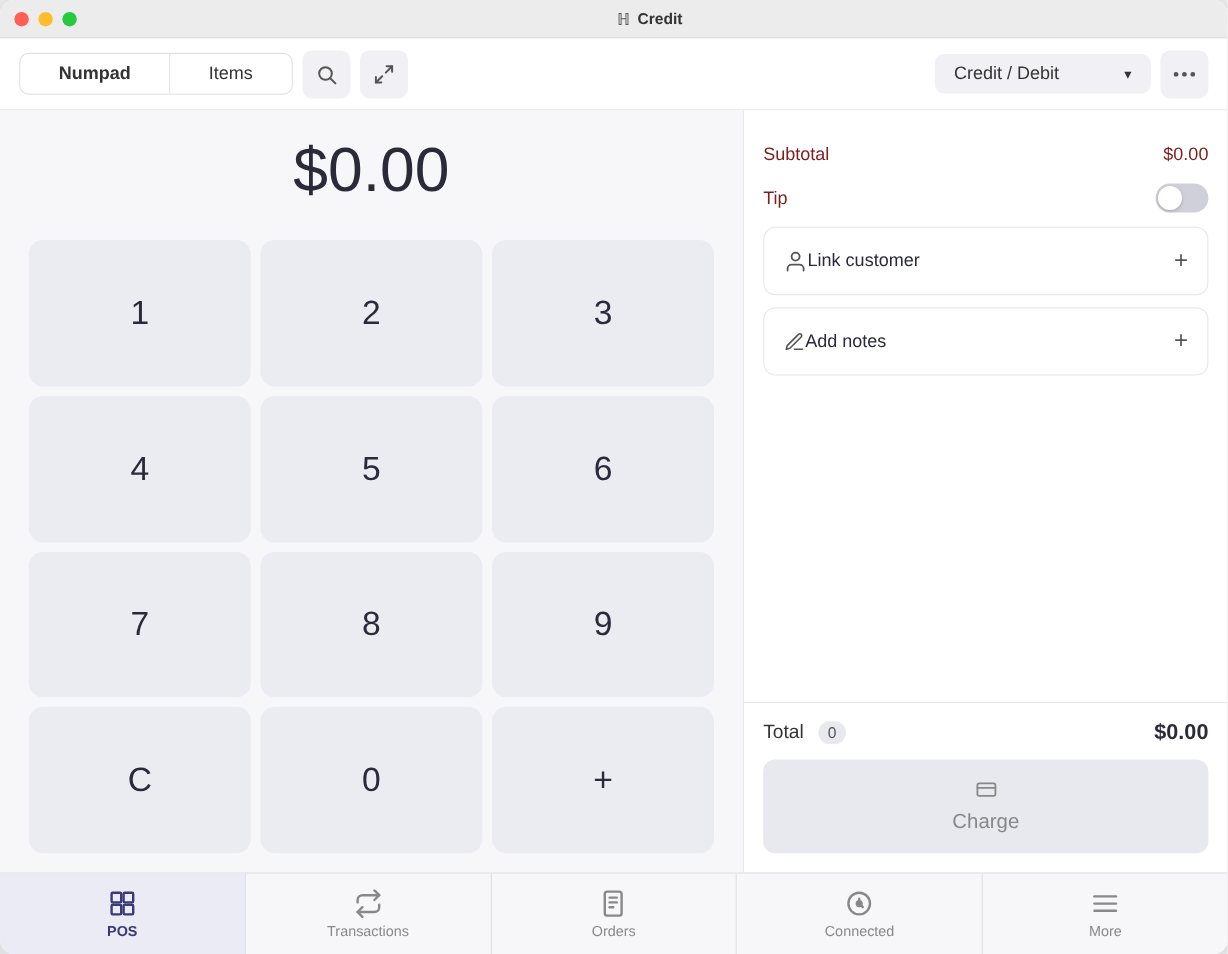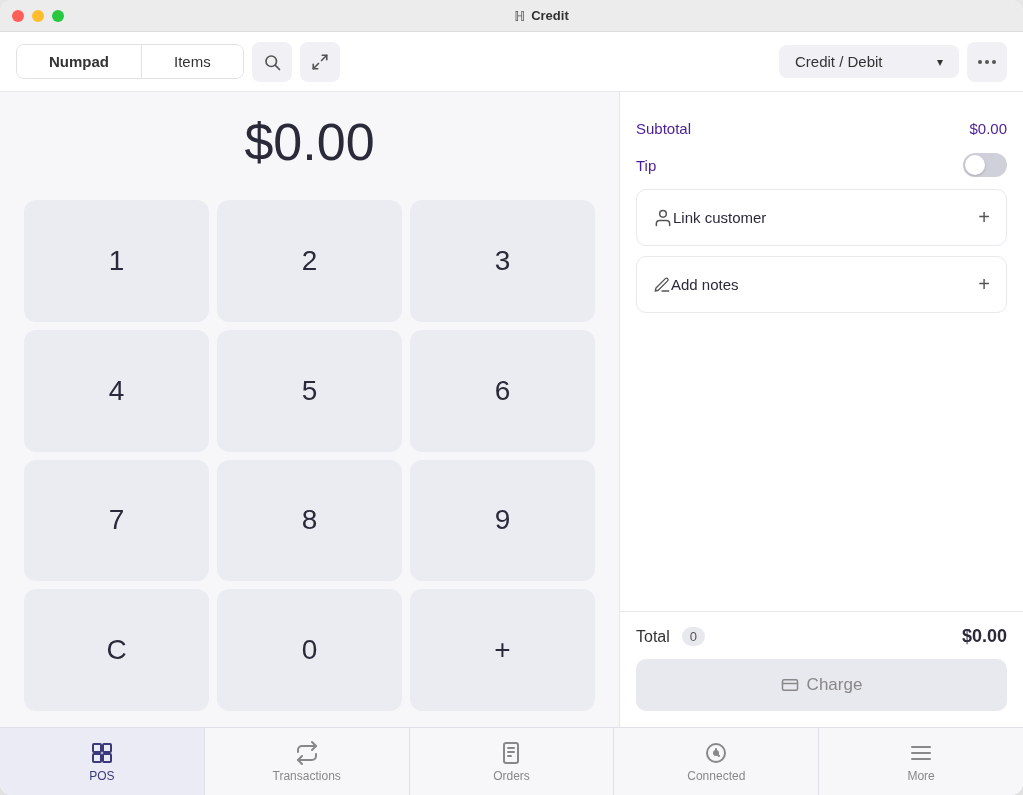--- a/index.html
+++ b/index.html
@@ -190,21 +190,21 @@
       display: flex;
       flex-direction: column;
       padding: 20px 16px 0 16px;
     }
     .subtotal-row, .tip-row {
       display: flex;
       align-items: center;
       justify-content: space-between;
       padding: 8px 0;
       font-size: 15px;
-      color: #4c1d95;
+      color: #7f1d1d;
     }
     .tip-row { padding-bottom: 12px; }
     .toggle {
       width: 44px; height: 24px;
       background: #d0d0da;
       border-radius: 12px;
       position: relative;
       cursor: pointer;
     }
     .toggle-knob {
@@ -282,20 +282,21 @@
       border-radius: 10px;
       font-size: 17px;
       font-weight: 500;
       color: #888;
       cursor: pointer;
       display: flex;
       align-items: center;
       justify-content: center;
       gap: 8px;
       margin-bottom: 16px;
+      flex-direction: column;
     }
     
     .bottom-nav {
       height: 68px;
       background: #f7f7fa;
       border-top: 1px solid #e0e0e8;
       display: flex;
       align-items: stretch;
       flex-shrink: 0;
     }
@@ -310,21 +311,21 @@
       border: none;
       background: transparent;
       font-size: 11px;
       color: #888;
     }
     .nav-item.active {
       background: #ebebf5;
       color: #3a3a7a;
     }
     .nav-item .nav-label { font-size: 12px; font-weight: 500; }
-    .nav-item.active .nav-label { color: #3a3a7a; font-weight: 400; }
+    .nav-item.active .nav-label { color: #3a3a7a; font-weight: 700; }
     .divider { width: 1px; background: #e0e0e8; }
   </style>
 </head>
 <body>
 
 <div class="window">
 
   <div class="title-bar">
     <span class="traffic-light tl-close"></span>
     <span class="traffic-light tl-min"></span>

